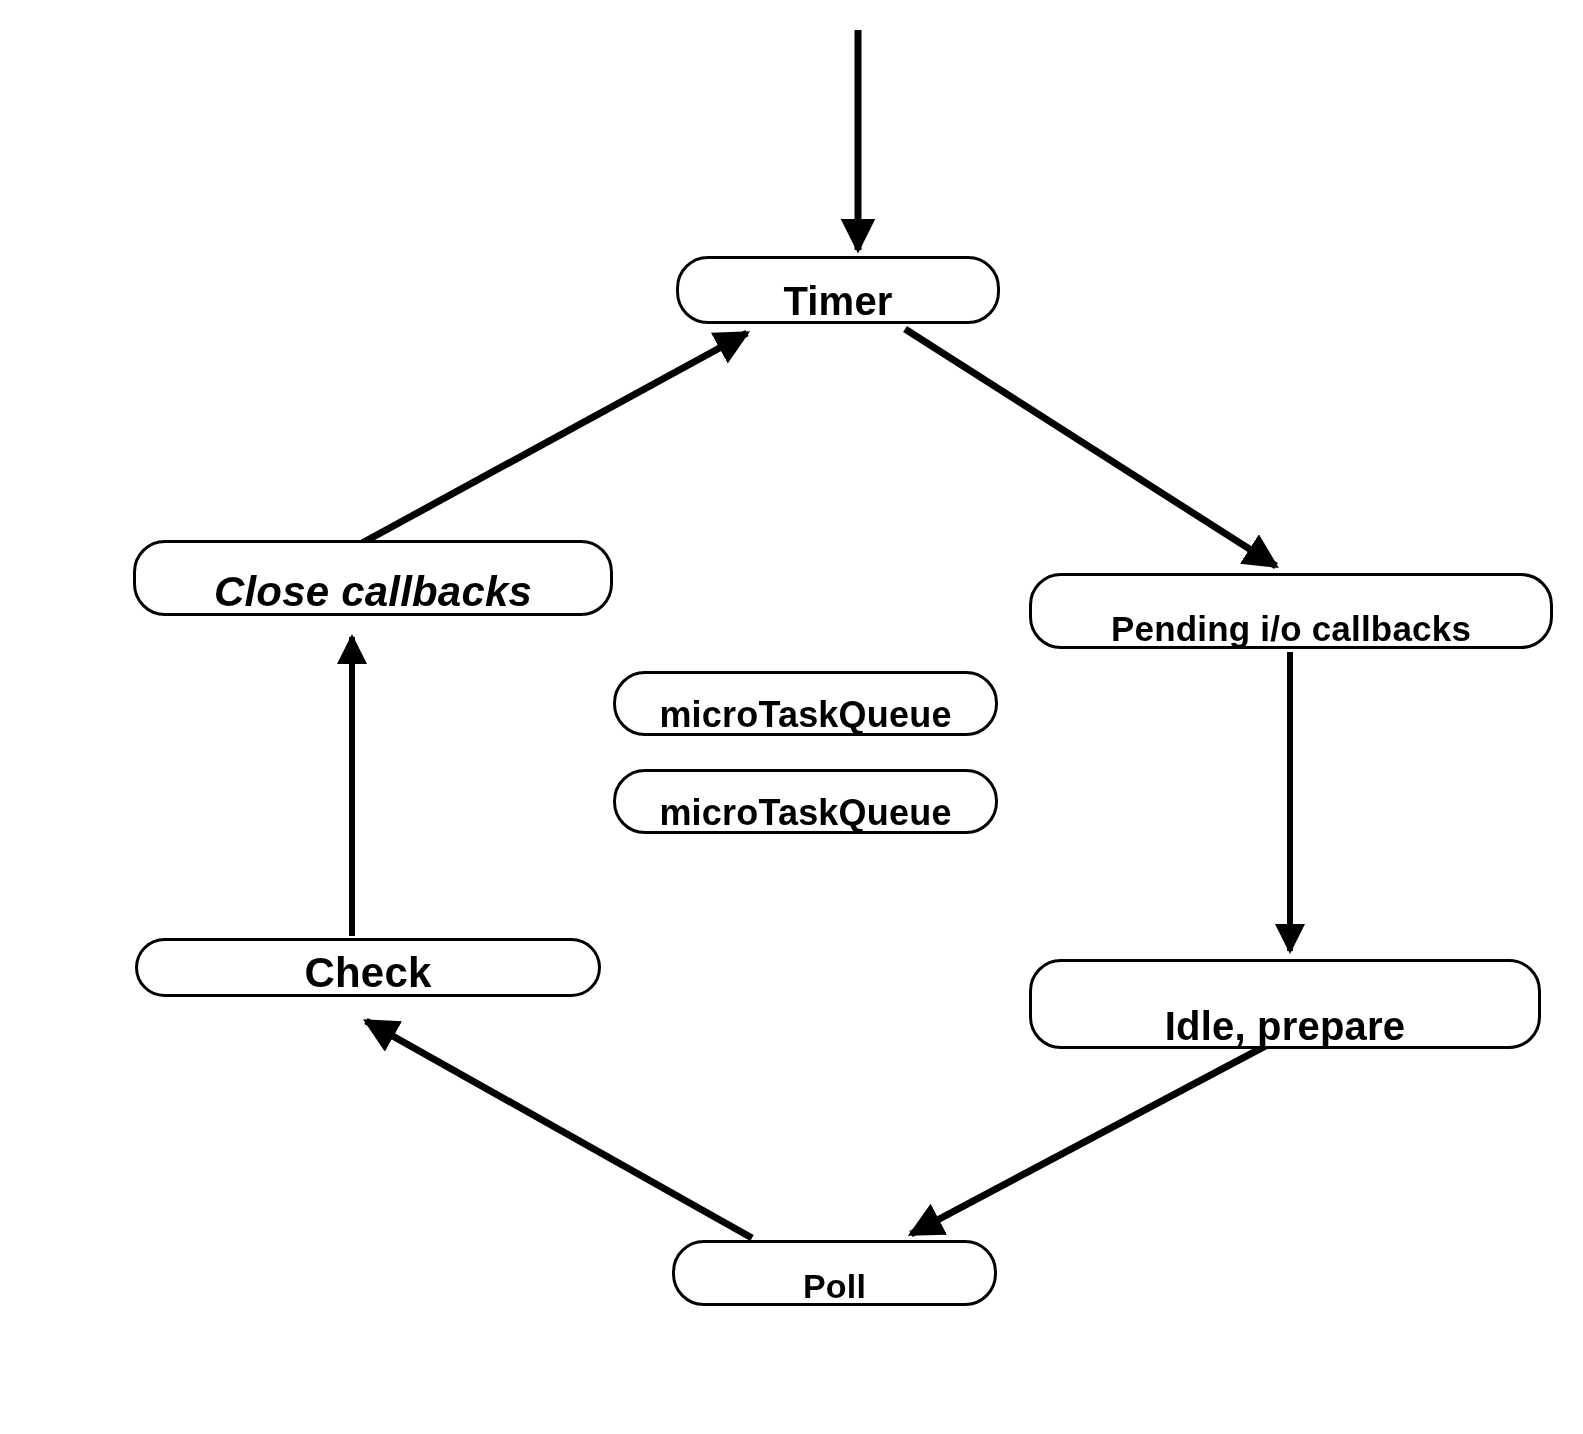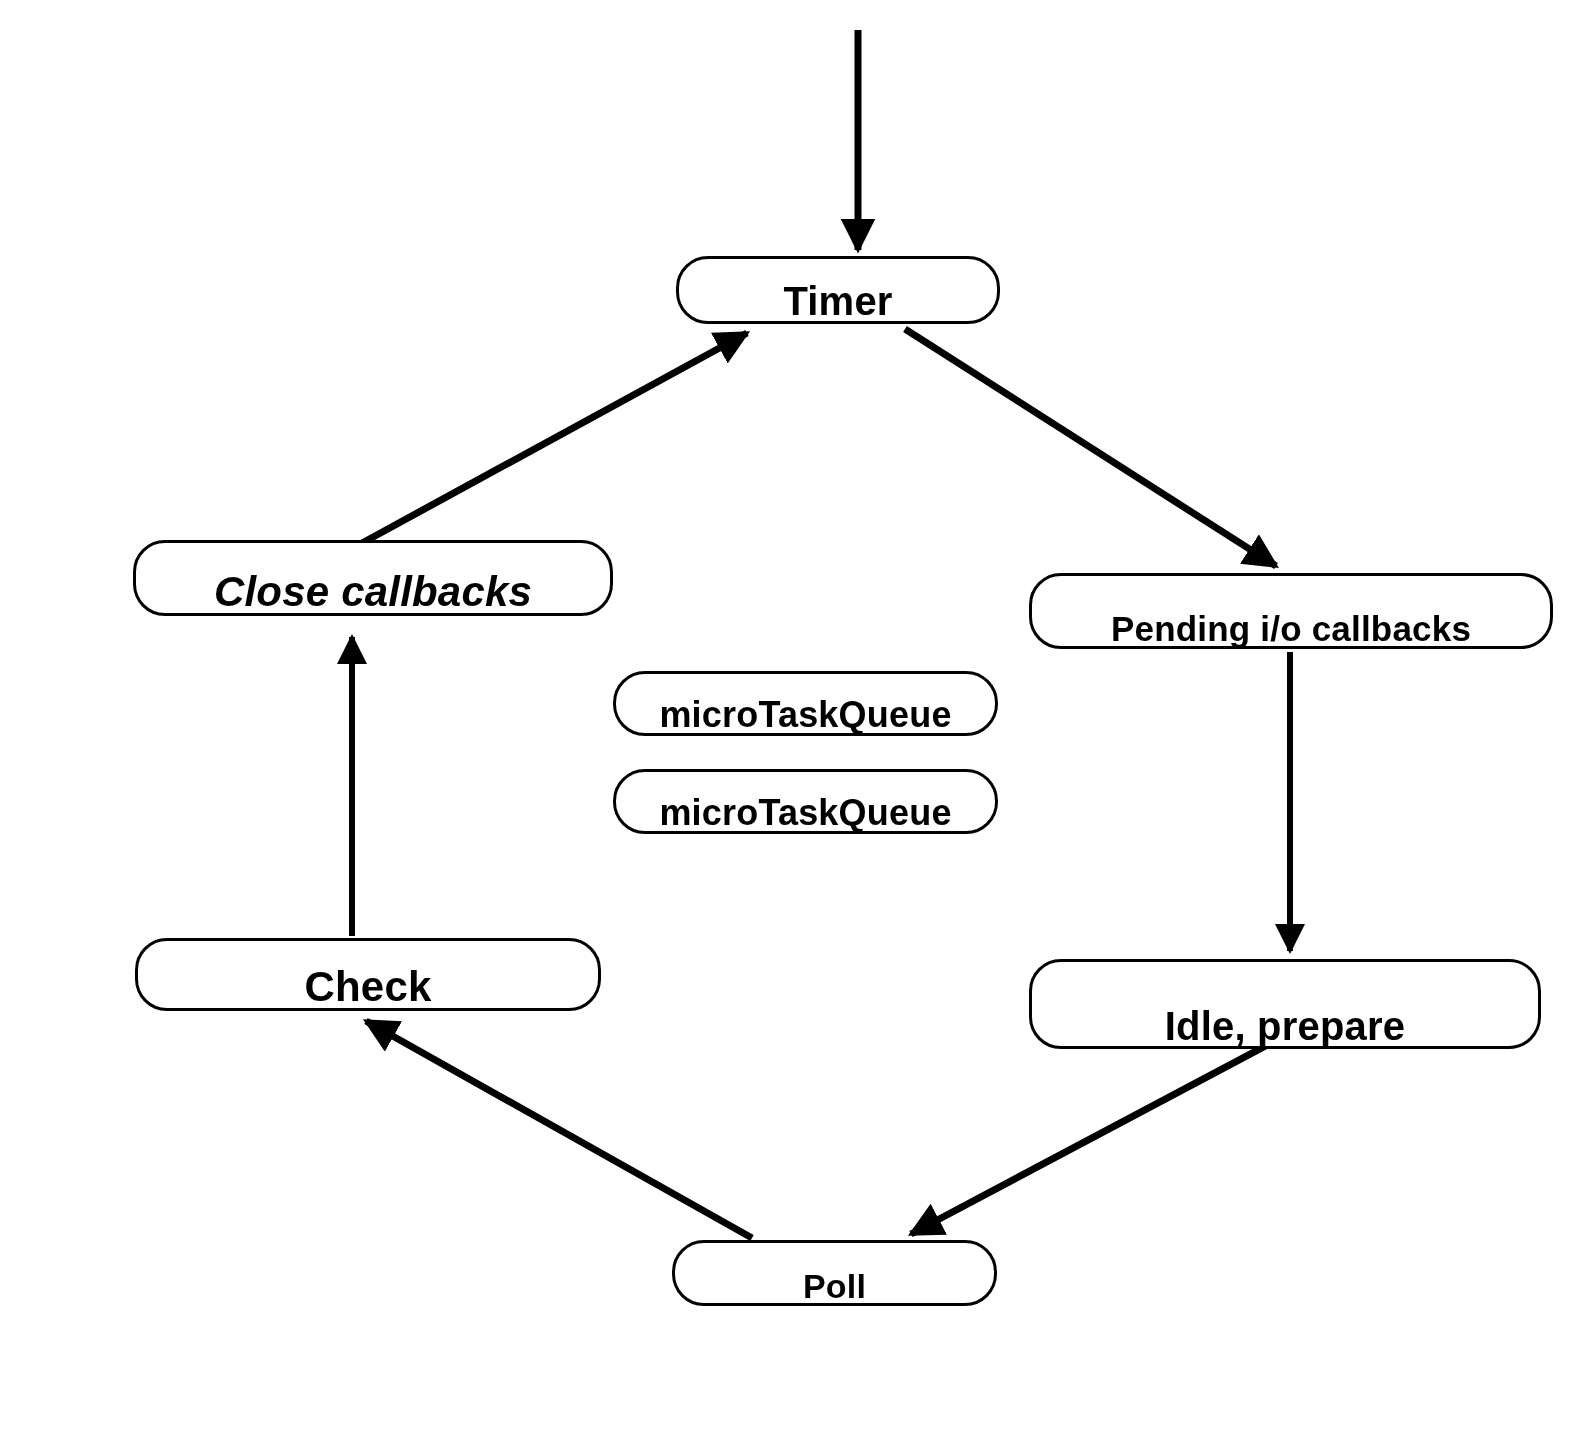--- a/index.html
+++ b/index.html
@@ -92,21 +92,21 @@
   </div>
 
   <div class="node" style="left:613px; top:671px; width:385px; height:65px;">
     <span class="node-label" style="font-size:36px;">microTaskQueue</span>
   </div>
 
   <div class="node" style="left:613px; top:769px; width:385px; height:65px;">
     <span class="node-label" style="font-size:36px;">microTaskQueue</span>
   </div>
 
-  <div class="node" style="left:135px; top:938px; width:466px; height:73px;">
+  <div class="node" style="left:135px; top:938px; width:466px; height:59px;">
     <span class="node-label" style="font-size:42px;">Check</span>
   </div>
 
   <div class="node" style="left:1029px; top:959px; width:512px; height:90px;">
     <span class="node-label" style="font-size:40px;">Idle, prepare</span>
   </div>
 
   <div class="node" style="left:672px; top:1240px; width:325px; height:66px;">
     <span class="node-label" style="font-size:34px;">Poll</span>
   </div>

